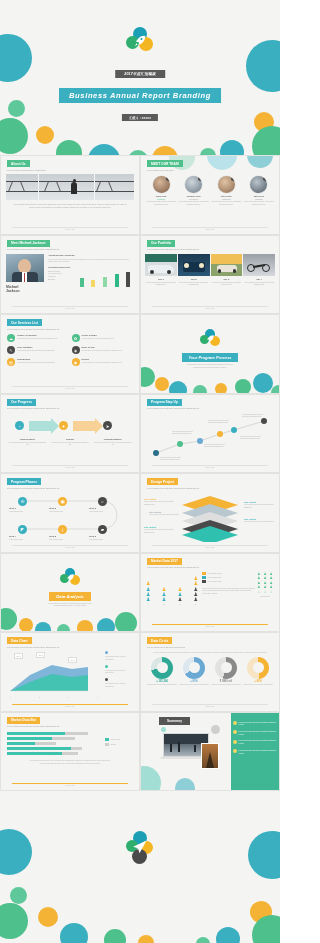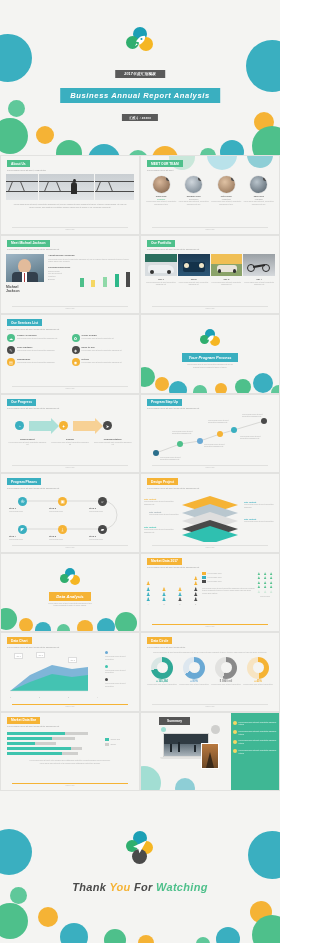--- a/index.html
+++ b/index.html
@@ -114,21 +114,21 @@
         <circle cx="14.5" cy="8.5" r="1.8" fill="#1b9fb5"></circle>
         <path d="M6 16l-2.6 4.6L8 18z" fill="#ffffff"></path>
       </svg>
     </div>
 
     <div style="position:absolute;left:50%;top:70px;transform:translateX(-50%);">
       <span class="barlabel dark-bar">2017年度汇报模板</span>
     </div>
 
     <div style="position:absolute;left:50%;top:88px;transform:translateX(-50%);">
-      <span class="barlabel teal-bar">Business  Annual  Report  Analysis</span>
+      <span class="barlabel teal-bar">Business  Annual  Report  Branding</span>
     </div>
 
     <div style="position:absolute;left:50%;top:114px;transform:translateX(-50%);">
       <span class="barlabel dark-bar" style="padding:1.6px 7px;font-size:3px;">汇报人：xxxxx</span>
     </div>
   </div>
 
   <div class="grid">
 
     <div class="slide half">
@@ -846,21 +846,15 @@
       <i style="left:8px;top:0;width:14px;height:14px;background:#1b9fb5;"></i>
       <i style="left:1px;top:9px;width:12px;height:12px;background:#2fae6e;"></i>
       <i style="left:15px;top:10px;width:13px;height:13px;background:#f5b623;"></i>
       <i style="left:7px;top:18px;width:15px;height:15px;background:#4a4a4a;"></i>
       <svg width="17" height="17" viewBox="0 0 24 24" style="position:absolute;left:6px;top:8px;">
         <path d="M22 2L3 11l7 2 2 7 10-18z" fill="#ffffff"></path>
         <path d="M10 13l4-4-7 6z" fill="#e2e2e0"></path>
       </svg>
     </div>
 
-    <div class="closing-title center" style="position:absolute;left:0;right:0;top:90px;">
-      <span style="color:#4a4a4a;">Thank</span>
-      <span style="color:#f5b335;">You</span>
-      <span style="color:#4a4a4a;">For</span>
-      <span style="color:#4ec08b;">Watching</span>
-    </div>
   </div>
 
 </div>
 
 </body></html>

